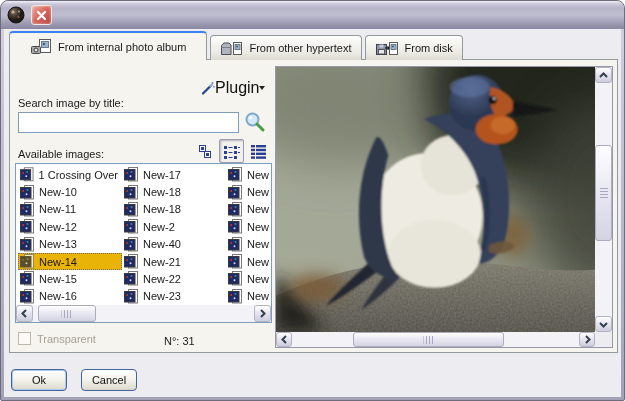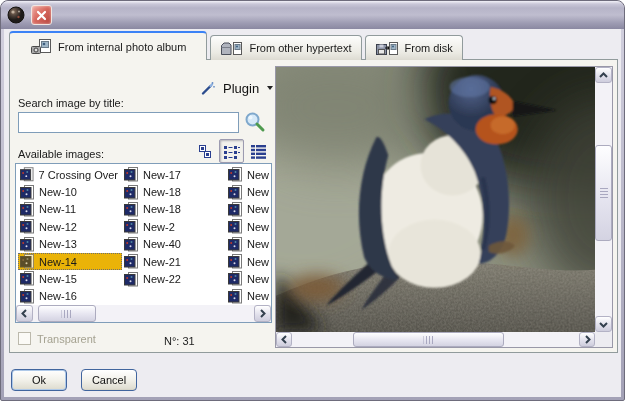--- a/index.html
+++ b/index.html
@@ -19,22 +19,22 @@
   .bodyarea{position:absolute;top:28px;left:3px;right:3px;bottom:3px;background:#EDECF1;}
   
   .tabs{position:absolute;left:5px;top:0;height:31px;display:flex;align-items:flex-end;gap:3px;z-index:3;}
   .tab{box-sizing:border-box;height:25px;display:flex;align-items:center;gap:6px;padding:0 9px;
     border:1px solid #919B9C;border-bottom:none;border-radius:4px 4px 0 0;
     background:linear-gradient(180deg,#FDFDFC,#EBEAE3 70%,#DDDBD2);cursor:default;white-space:nowrap;}
   .tab.active{height:29px;padding:0 20px;background:#F5F4EF;border-top:2px solid #3b82f6;}
   
   .panel{position:absolute;left:5px;top:30px;width:609px;height:294px;box-sizing:border-box;
     border:1px solid #919B9C;background:#F5F4EF;z-index:2;}
-  .plugin-btn{position:absolute;left:186px;top:17px;height:22px;display:flex;align-items:center;gap:8px;
-    padding:0 4px;background:transparent;border:none;font-size:13px;color:#111;}
+  .plugin-btn{position:absolute;left:186px;top:17px;height:22px;display:flex;align-items:center;gap:0;
+    padding:0 4px;background:transparent;border:none;font-size:16px;color:#111;}
   .caret{width:0;height:0;border-left:3.5px solid transparent;border-right:3.5px solid transparent;border-top:4px solid #222;}
   .search-label{position:absolute;left:8px;top:37px;}
   .search-input{position:absolute;left:8px;top:52px;width:221px;height:21px;box-sizing:border-box;
     border:1px solid #7F9DB9;background:#fff;padding:2px 4px;font-size:11px;}
   .search-icon{position:absolute;left:233px;top:50px;}
   .avail-label{position:absolute;left:8px;top:88px;}
   .view-group{position:absolute;left:182px;top:79px;display:flex;align-items:center;gap:2px;}
   .view-btn{width:23px;height:22px;display:flex;align-items:center;justify-content:center;
     border:1px solid transparent;border-radius:2px;background:transparent;}
   .view-btn.pressed{border-color:#9C9BB0;background:#F2F1EC;box-shadow:inset 1px 1px 2px rgba(90,90,110,.4);}
@@ -215,21 +215,21 @@
         <div class="list-cols">
             <div class="list-column">
               <div class="list-item">
                 <svg class="item-icon" width="14" height="15" viewBox="0 0 14 15">
                   <rect x="4.5" y="0.5" width="9" height="13.5" fill="#fff" stroke="#7A7A7A"></rect>
                   <rect x="0.5" y="2.5" width="10.5" height="10.5" fill="#1E2A66" stroke="#3A3A3A"></rect>
                   <circle cx="3.2" cy="6" r="1" fill="#C0392B"></circle>
                   <circle cx="6.5" cy="9.2" r="1" fill="#D8D8E8"></circle>
                   <circle cx="7.5" cy="5" r="1" fill="#4E86A0"></circle>
                 </svg>
-                <span class="li-label">7 Crossing Over</span>
+                <span class="li-label">1 Crossing Over</span>
               </div>
               <div class="list-item">
                 <svg class="item-icon" width="14" height="15" viewBox="0 0 14 15">
                   <rect x="4.5" y="0.5" width="9" height="13.5" fill="#fff" stroke="#7A7A7A"></rect>
                   <rect x="0.5" y="2.5" width="10.5" height="10.5" fill="#1E2A66" stroke="#3A3A3A"></rect>
                   <circle cx="3.2" cy="6" r="1" fill="#C0392B"></circle>
                   <circle cx="6.5" cy="9.2" r="1" fill="#D8D8E8"></circle>
                   <circle cx="7.5" cy="5" r="1" fill="#4E86A0"></circle>
                 </svg>
                 <span class="li-label">New-10</span>
@@ -358,20 +358,30 @@
               </div>
               <div class="list-item">
                 <svg class="item-icon" width="14" height="15" viewBox="0 0 14 15">
                   <rect x="4.5" y="0.5" width="9" height="13.5" fill="#fff" stroke="#7A7A7A"></rect>
                   <rect x="0.5" y="2.5" width="10.5" height="10.5" fill="#1E2A66" stroke="#3A3A3A"></rect>
                   <circle cx="3.2" cy="6" r="1" fill="#C0392B"></circle>
                   <circle cx="6.5" cy="9.2" r="1" fill="#D8D8E8"></circle>
                   <circle cx="7.5" cy="5" r="1" fill="#4E86A0"></circle>
                 </svg>
                 <span class="li-label">New-22</span>
+              </div>
+              <div class="list-item">
+                <svg class="item-icon" width="14" height="15" viewBox="0 0 14 15">
+                  <rect x="4.5" y="0.5" width="9" height="13.5" fill="#fff" stroke="#7A7A7A"></rect>
+                  <rect x="0.5" y="2.5" width="10.5" height="10.5" fill="#1E2A66" stroke="#3A3A3A"></rect>
+                  <circle cx="3.2" cy="6" r="1" fill="#C0392B"></circle>
+                  <circle cx="6.5" cy="9.2" r="1" fill="#D8D8E8"></circle>
+                  <circle cx="7.5" cy="5" r="1" fill="#4E86A0"></circle>
+                </svg>
+                <span class="li-label">New-23</span>
               </div>
             </div>
             <div class="list-column">
               <div class="list-item">
                 <svg class="item-icon" width="14" height="15" viewBox="0 0 14 15">
                   <rect x="4.5" y="0.5" width="9" height="13.5" fill="#fff" stroke="#7A7A7A"></rect>
                   <rect x="0.5" y="2.5" width="10.5" height="10.5" fill="#1E2A66" stroke="#3A3A3A"></rect>
                   <circle cx="3.2" cy="6" r="1" fill="#C0392B"></circle>
                   <circle cx="6.5" cy="9.2" r="1" fill="#D8D8E8"></circle>
                   <circle cx="7.5" cy="5" r="1" fill="#4E86A0"></circle>

